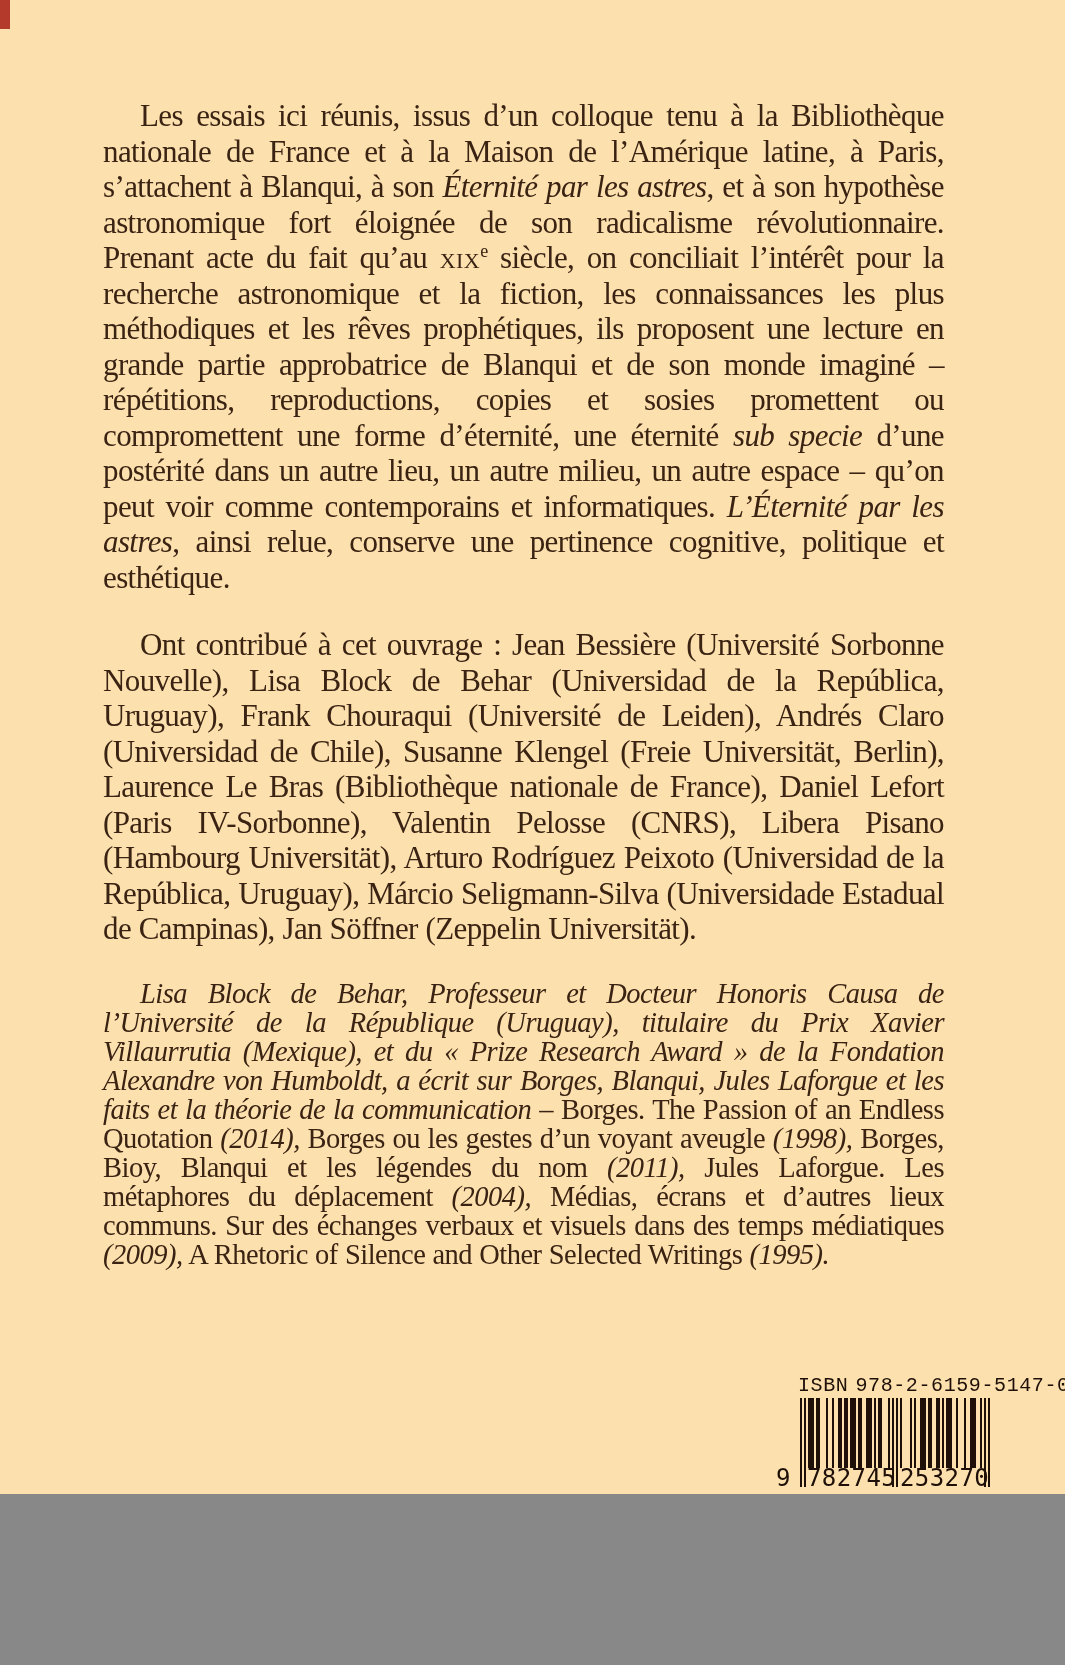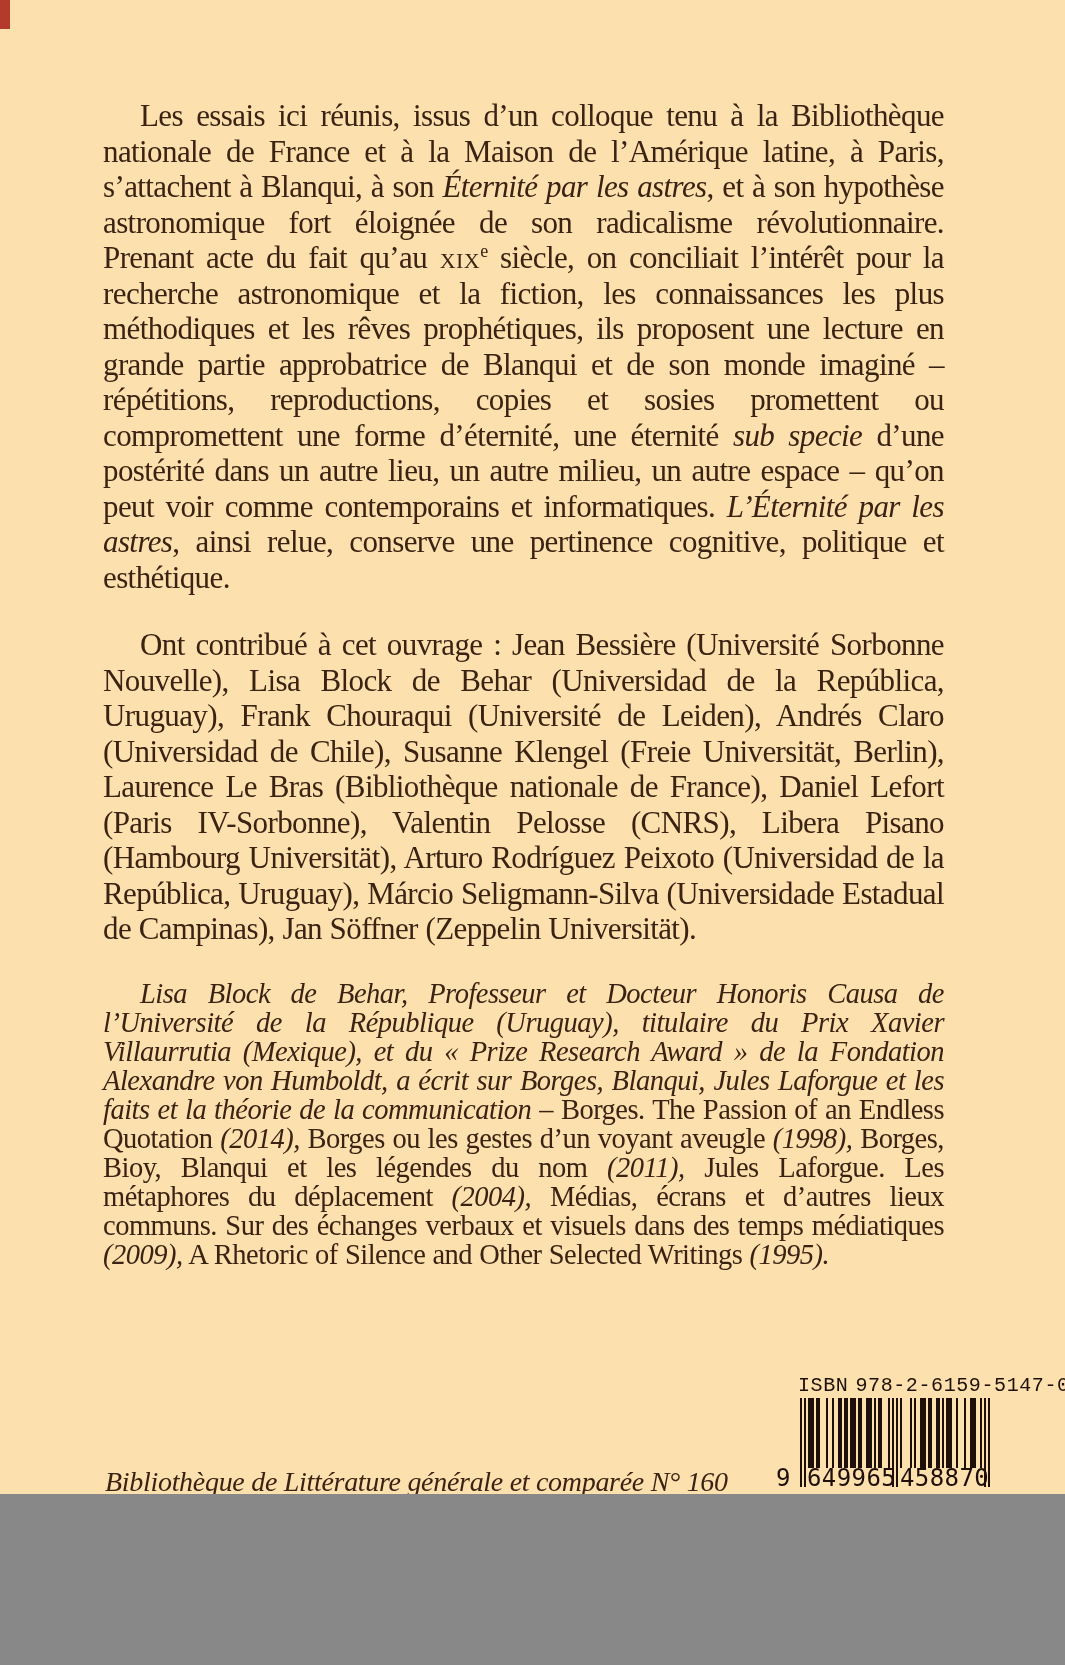--- a/index.html
+++ b/index.html
@@ -99,21 +99,20 @@
 
   <div class="edge-mark top" style="background: rgb(180, 59, 44);"></div>
   <div class="edge-mark bottom" style="background: rgb(180, 59, 44);"></div>
 
   <div class="text-block">
     <p class="para"><span class="seg seg-roman">Les essais ici réunis, issus d’un colloque tenu à la Bibliothèque nationale de France et à la Maison de l’Amérique latine, à Paris, s’attachent à Blanqui, à son </span><span class="seg seg-italic">Éternité par les astres</span><span class="seg seg-roman">, et à son hypothèse astronomique fort éloignée de son radicalisme révolutionnaire. Prenant acte du fait qu’au </span><span class="seg seg-smallcaps">xix</span><span class="seg seg-sup">e</span><span class="seg seg-roman"> siècle, on conciliait l’intérêt pour la recherche astronomique et la fiction, les connaissances les plus méthodiques et les rêves prophétiques, ils proposent une lecture en grande partie approbatrice de Blanqui et de son monde imaginé – répétitions, reproductions, copies et sosies promettent ou compromettent une forme d’éternité, une éternité </span><span class="seg seg-italic">sub specie</span><span class="seg seg-roman"> d’une postérité dans un autre lieu, un autre milieu, un autre espace – qu’on peut voir comme contemporains et informatiques. </span><span class="seg seg-italic">L’Éternité par les astres</span><span class="seg seg-roman">, ainsi relue, conserve une pertinence cognitive, politique et esthétique.</span></p>
     <p class="para">Ont contribué à cet ouvrage : Jean Bessière (Université Sorbonne Nouvelle), Lisa Block de Behar (Universidad de la República, Uruguay), Frank Chouraqui (Université de Leiden), Andrés Claro (Universidad de Chile), Susanne Klengel (Freie Universität, Berlin), Laurence Le Bras (Bibliothèque nationale de France), Daniel Lefort (Paris IV-Sorbonne), Valentin Pelosse (CNRS), Libera Pisano (Hambourg Universität), Arturo Rodríguez Peixoto (Universidad de la República, Uruguay), Márcio Seligmann-Silva (Universidade Estadual de Campinas), Jan Söffner (Zeppelin Universität).</p>
     <p class="para bio"><span class="seg seg-italic">Lisa Block de Behar, Professeur et Docteur Honoris Causa de l’Université de la République (Uruguay), titulaire du Prix Xavier Villaurrutia (Mexique), et du « Prize Research Award » de la Fondation Alexandre von Humboldt, a écrit sur Borges, Blanqui, Jules Laforgue et les faits et la théorie de la communication</span><span class="seg seg-roman"> – Borges. The Passion of an Endless Quotation </span><span class="seg seg-italic">(2014),</span><span class="seg seg-roman"> Borges ou les gestes d’un voyant aveugle </span><span class="seg seg-italic">(1998),</span><span class="seg seg-roman"> Borges, Bioy, Blanqui et les légendes du nom </span><span class="seg seg-italic">(2011),</span><span class="seg seg-roman"> Jules Laforgue. Les métaphores du déplacement </span><span class="seg seg-italic">(2004),</span><span class="seg seg-roman"> Médias, écrans et d’autres lieux communs. Sur des échanges verbaux et visuels dans des temps médiatiques </span><span class="seg seg-italic">(2009),</span><span class="seg seg-roman"> A Rhetoric of Silence and Other Selected Writings </span><span class="seg seg-italic">(1995).</span></p>
   </div>
 
-  <div class="collection-line">Bibliothèque de Littérature générale et comparée N° 160</div>
 
   <div class="barcode-area">
     <div class="isbn-line">
       <span>ISBN</span>
       <span>978-2-6159-5147-0</span>
     </div>
     <div class="bars" id="barcode-bars">
         <div class="bar" style="left: 0px; width: 2px; height: 89px; background: rgb(30, 16, 8);"></div>
         <div class="bar" style="left: 4px; width: 2px; height: 89px; background: rgb(30, 16, 8);"></div>
         <div class="bar" style="left: 8px; width: 2px; height: 70px; background: rgb(30, 16, 8);"></div>
@@ -158,17 +157,17 @@
         <div class="bar" style="left: 156px; width: 2px; height: 70px; background: rgb(30, 16, 8);"></div>
         <div class="bar" style="left: 164px; width: 2px; height: 70px; background: rgb(30, 16, 8);"></div>
         <div class="bar" style="left: 170px; width: 2px; height: 70px; background: rgb(30, 16, 8);"></div>
         <div class="bar" style="left: 172px; width: 2px; height: 70px; background: rgb(30, 16, 8);"></div>
         <div class="bar" style="left: 174px; width: 2px; height: 70px; background: rgb(30, 16, 8);"></div>
         <div class="bar" style="left: 180px; width: 2px; height: 70px; background: rgb(30, 16, 8);"></div>
         <div class="bar" style="left: 184px; width: 2px; height: 89px; background: rgb(30, 16, 8);"></div>
         <div class="bar" style="left: 188px; width: 2px; height: 89px; background: rgb(30, 16, 8);"></div>
       </div>
     <span class="bc-digit bc-first">9</span>
-    <span class="bc-digit bc-left">649965</span>
-    <span class="bc-digit bc-right">458870</span>
+    <span class="bc-digit bc-left">782745</span>
+    <span class="bc-digit bc-right">253270</span>
   </div>
 
 </div>
 
 </body></html>

